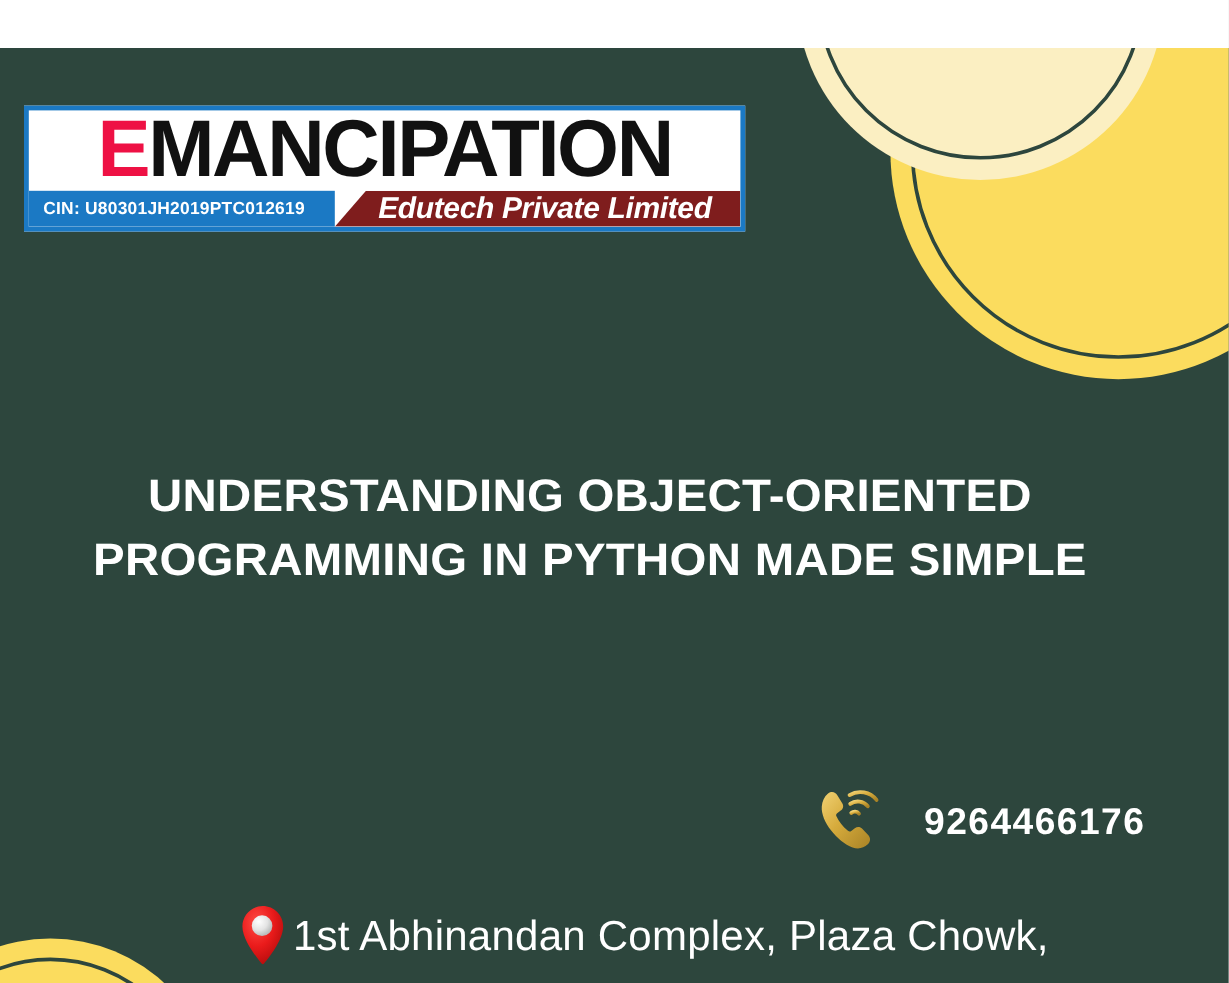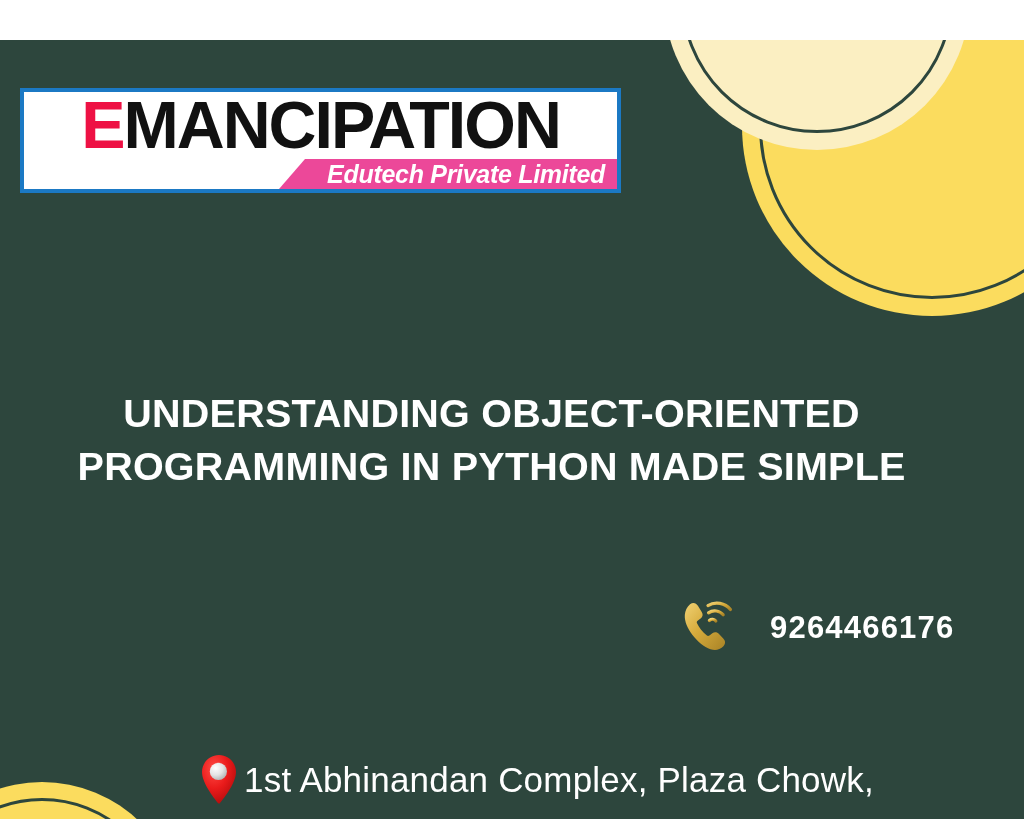--- a/index.html
+++ b/index.html
@@ -126,29 +126,29 @@
     padding-left: 12px;
     box-sizing: border-box;
     white-space: nowrap;
   }
   .logo-tagline {
     position: absolute;
     left: 255px;
     top: 0;
     right: 0;
     height: 30px;
-    background: #ec4899;
+    background: #7f1d1d;
     color: #ffffff;
     font-size: 25px;
     font-weight: bold;
     font-style: italic;
     line-height: 30px;
     letter-spacing: -0.3px;
     text-align: right;
-    padding-right: 12px;
+    padding-right: 24px;
     box-sizing: border-box;
     white-space: nowrap;
     clip-path: polygon(26px 0, 100% 0, 100% 100%, 0 100%);
   }
 
   
   #headline {
     position: absolute;
     left: 34px;
     top: 348px;
@@ -166,21 +166,21 @@
   }
   #headline .hl-line {
     display: block;
     white-space: nowrap;
   }
 
   
   #phone-row {
     position: absolute;
     left: 676px;
-    top: 557px;
+    top: 614px;
     display: flex;
     align-items: center;
     gap: 32px;
   }
   #phone-icon { width: 62px; height: 62px; display: block; }
   #phone-number {
     color: #ffffff;
     font-family: "Liberation Sans", sans-serif;
     font-weight: bold;
     font-size: 31px;
@@ -228,20 +228,21 @@
   <div class="deco-circle" id="circle-cream-tr">
     <div class="ring"></div>
   </div>
   <div class="deco-circle" id="circle-yellow-bl">
     <div class="ring"></div>
   </div>
 
   <div id="logo">
     <div class="logo-wordmark"><span class="lead">E</span><span>MANCIPATION</span></div>
     <div class="logo-strip">
+      <div class="logo-cin">CIN: U80301JH2019PTC012619</div>
       <div class="logo-tagline">Edutech Private Limited</div>
     </div>
   </div>
 
   <div id="headline">
     <span class="hl-line">UNDERSTANDING OBJECT-ORIENTED</span>
     <span class="hl-line">PROGRAMMING IN PYTHON MADE SIMPLE</span>
   </div>
 
   <div id="phone-row">

